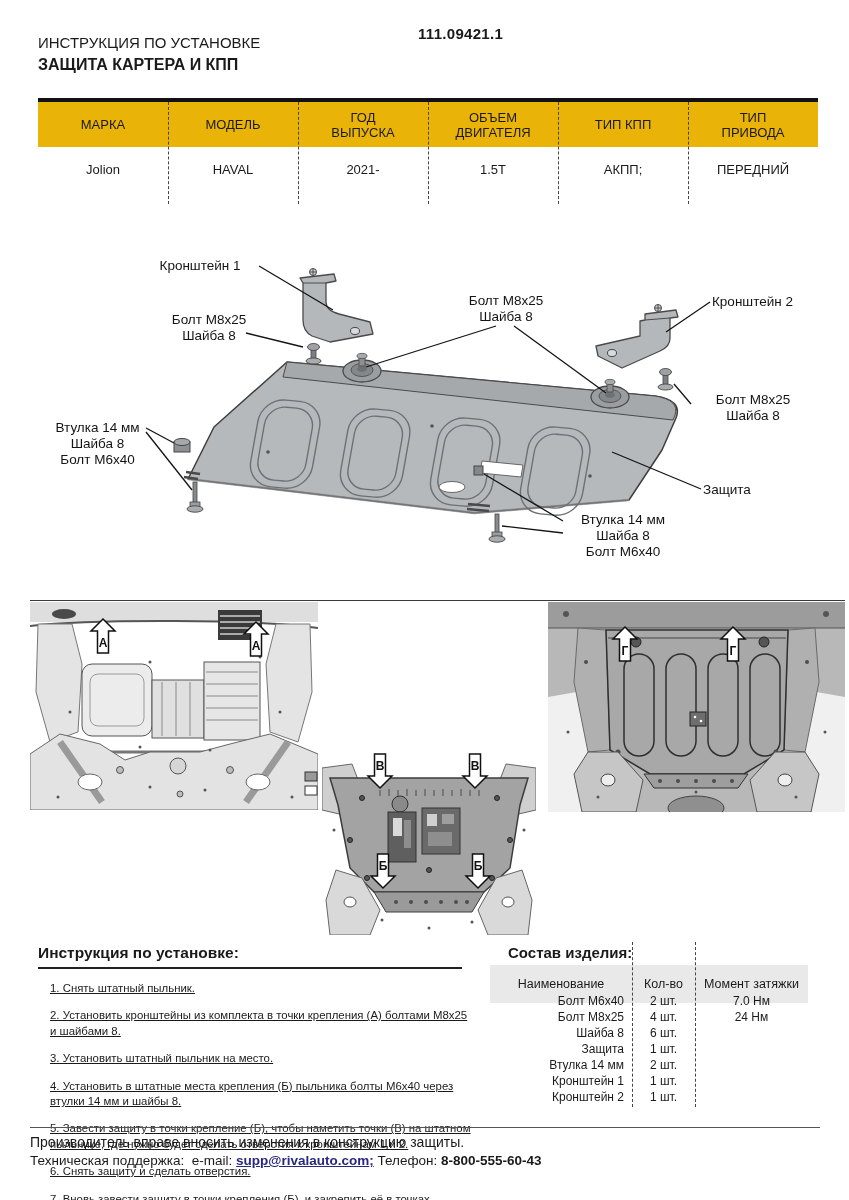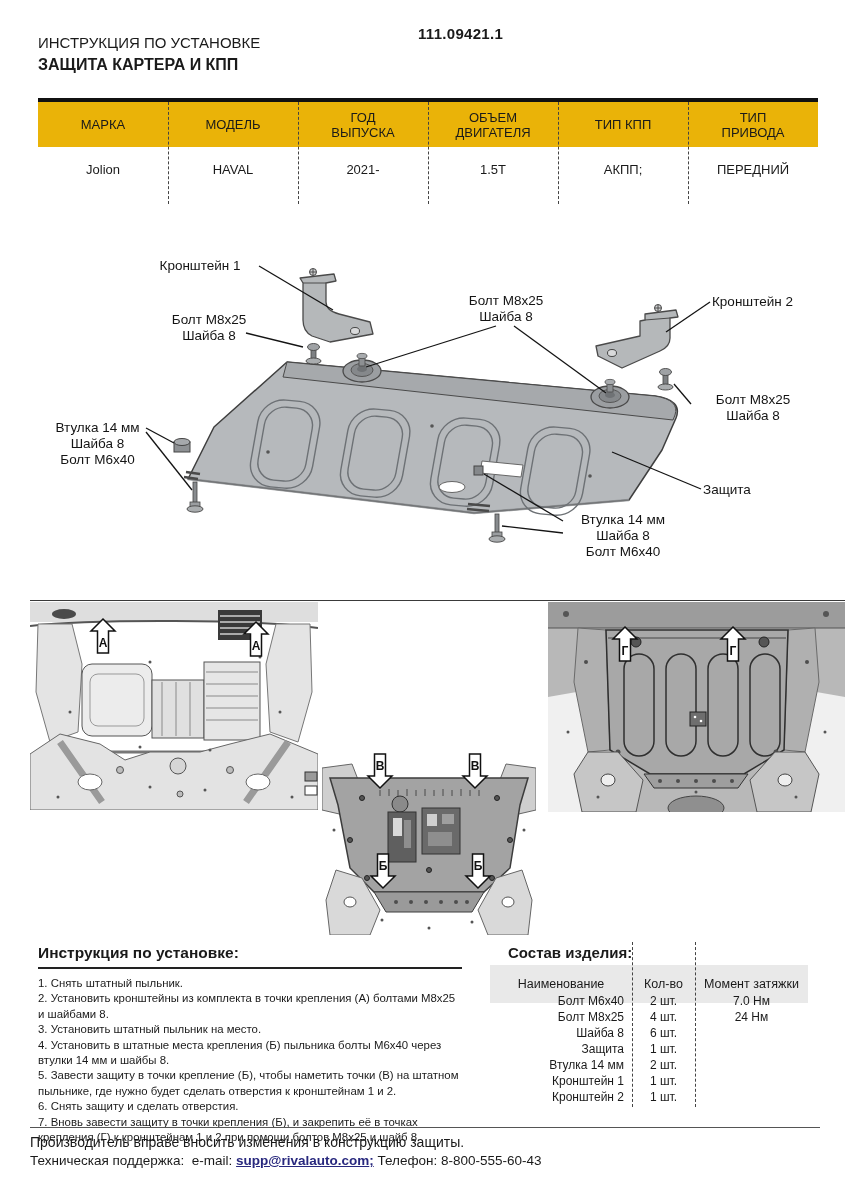--- a/index.html
+++ b/index.html
@@ -30,21 +30,21 @@
 
   
   .photo{overflow:hidden;}
   .rule{background:#3a3a3a;}
 
   
   .install{left:38px;top:944px;width:462px;}
   .install .ititle{font-size:15.5px;font-weight:bold;}
   .install .hr{margin-top:5px;width:424px;height:2px;background:#222;}
   .install .steps{margin-top:7px;font-size:11.4px;line-height:15.4px;}
-  .install .step{margin:0;}
+  .install .step{margin:12px;text-decoration:underline;}
 
   
   .parts{left:490px;top:944px;width:322px;height:163px;}
   .parts .ptitle{position:absolute;left:18px;top:0;font-size:15px;font-weight:bold;}
   .parts .hr{position:absolute;left:0;top:21px;width:318px;height:2px;background:#222;}
   .parts .hband{position:absolute;left:0;top:21px;width:318px;height:38px;background:#e9e9e9;
                 display:grid;grid-template-columns:142px 63px 113px;}
   .parts .hband div{display:flex;align-items:center;justify-content:center;font-size:12.5px;}
   .parts .rows{position:absolute;left:0;top:50px;width:318px;
                display:grid;grid-template-columns:142px 63px 113px;grid-auto-rows:16px;
@@ -52,21 +52,21 @@
   .parts .pname{text-align:right;padding-right:8px;}
   .parts .pqty,.parts .ptq{text-align:center;}
   .parts .dash{position:absolute;top:-2px;height:165px;width:0;border-left:1px dashed #444;}
 
   
   .footer{left:30px;top:1127px;width:790px;}
   .footer .hr{width:790px;height:1px;background:#555;}
   .footer .l1{margin-top:6px;font-size:14px;}
   .footer .l2{margin-top:3px;font-size:13.5px;white-space:pre-wrap;}
   .footer a.email{color:#28287e;font-weight:bold;text-decoration:underline;cursor:pointer;}
-  .footer .phone{font-weight:normal;}
+  .footer .phone{font-weight:bold;}
 
   svg text.marker{font-family:"Liberation Sans","DejaVu Sans",sans-serif;font-size:12px;font-weight:bold;fill:#111;}
 </style>
 </head>
 <body>
 
 <div class="page">
 
   <div class="abs part-number">111.09421.1</div>
   <div class="abs title1">ИНСТРУКЦИЯ ПО УСТАНОВКЕ</div>

